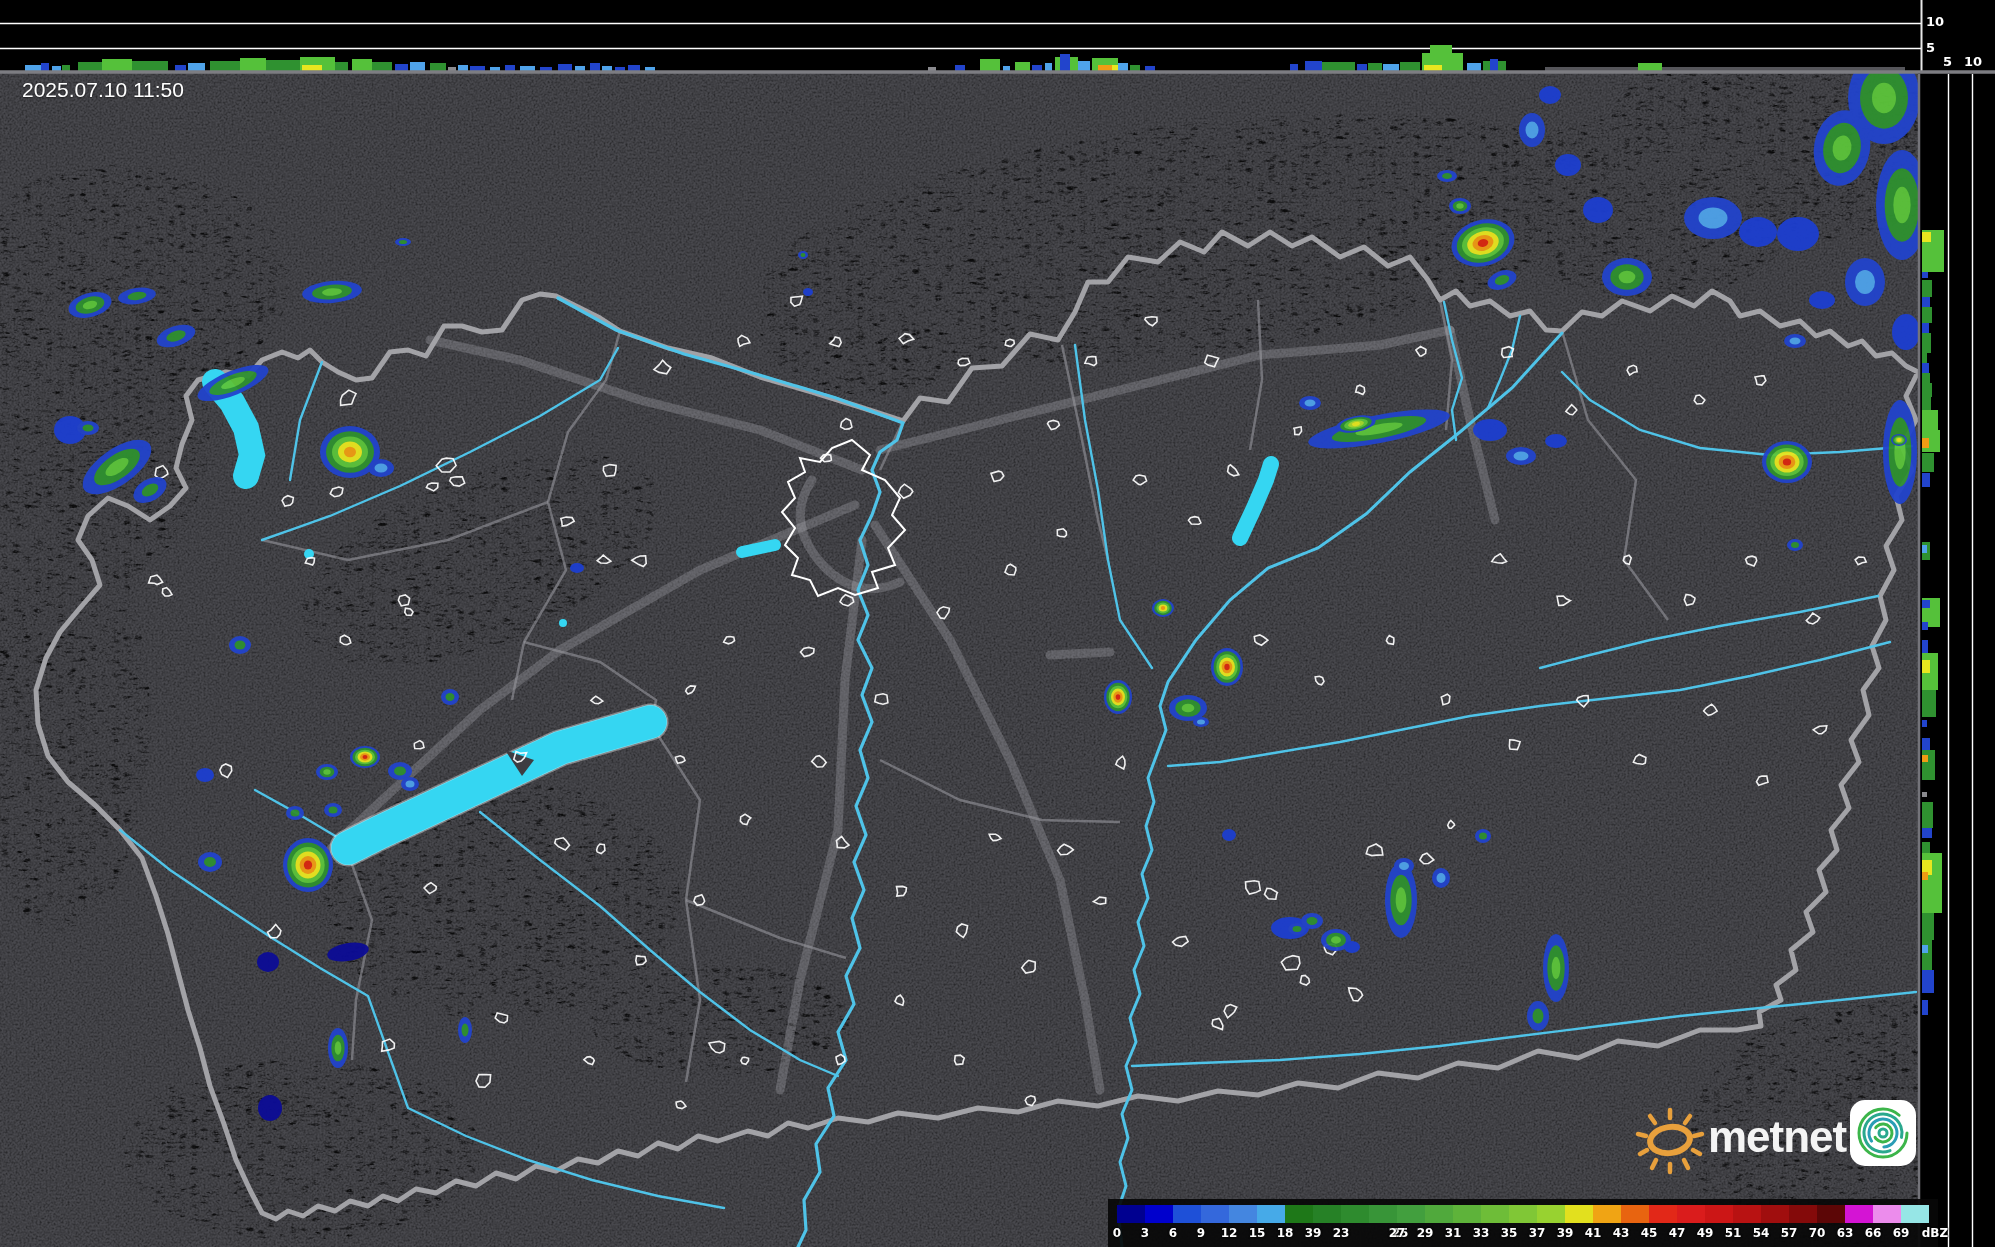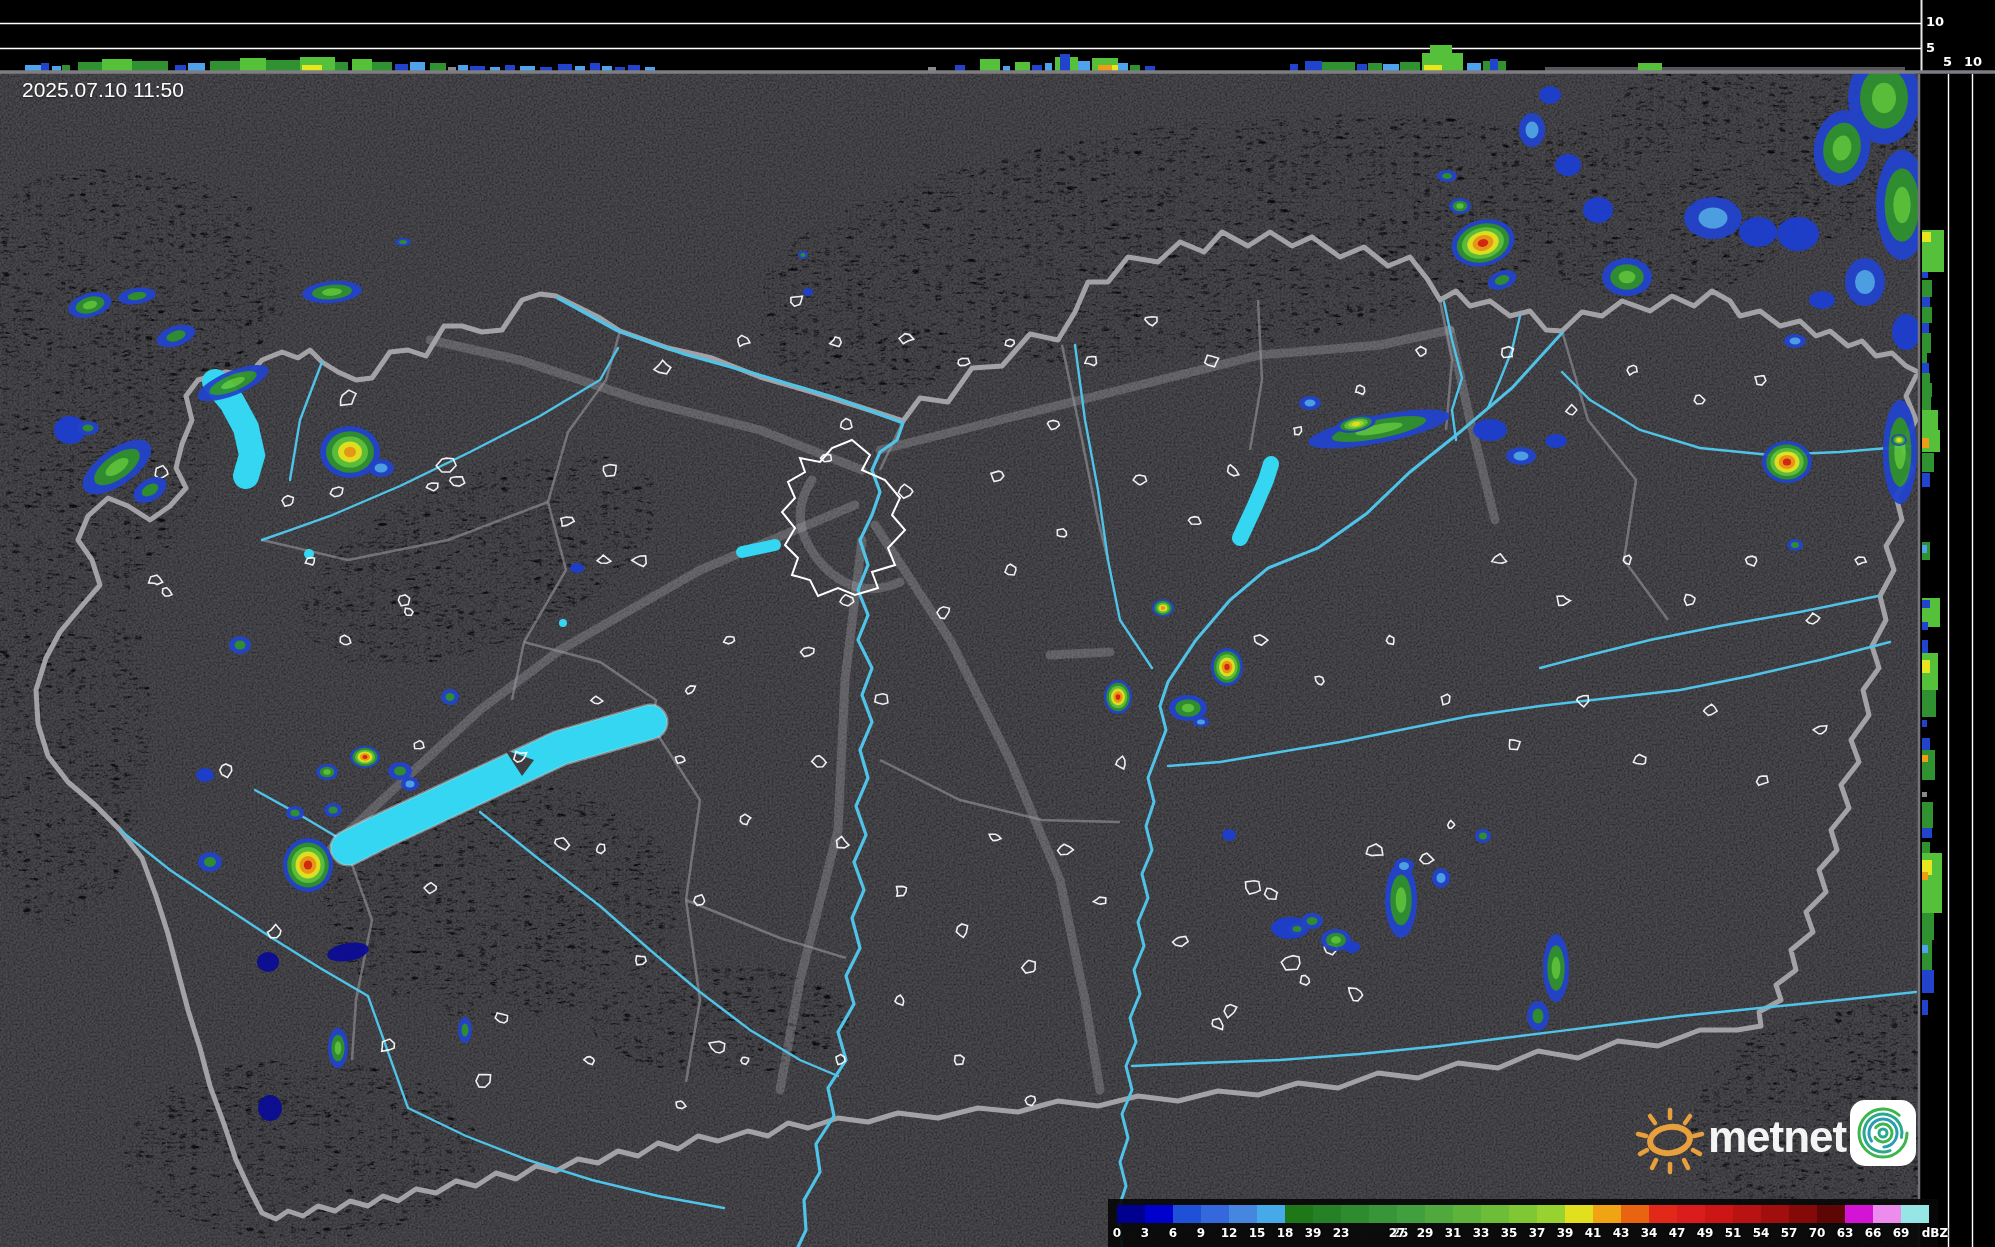--- a/index.html
+++ b/index.html
@@ -800,21 +800,21 @@
         <span class="lab" style="left: 261px; margin-left: 31px;">25</span>
         <span class="lab" style="left: 289px;">27</span>
         <span class="lab" style="left: 317px;">29</span>
         <span class="lab" style="left: 345px;">31</span>
         <span class="lab" style="left: 373px;">33</span>
         <span class="lab" style="left: 401px;">35</span>
         <span class="lab" style="left: 429px;">37</span>
         <span class="lab" style="left: 457px;">39</span>
         <span class="lab" style="left: 485px;">41</span>
         <span class="lab" style="left: 513px;">43</span>
-        <span class="lab" style="left: 541px;">34</span>
+        <span class="lab" style="left: 541px;">45</span>
         <span class="lab" style="left: 569px;">47</span>
         <span class="lab" style="left: 597px;">49</span>
         <span class="lab" style="left: 625px;">51</span>
         <span class="lab" style="left: 653px;">54</span>
         <span class="lab" style="left: 681px;">57</span>
         <span class="lab" style="left: 709px;">70</span>
         <span class="lab" style="left: 737px;">63</span>
         <span class="lab" style="left: 765px;">66</span>
         <span class="lab" style="left: 793px;">69</span>
         <span class="lab" style="left: 827px;">dBZ</span>

